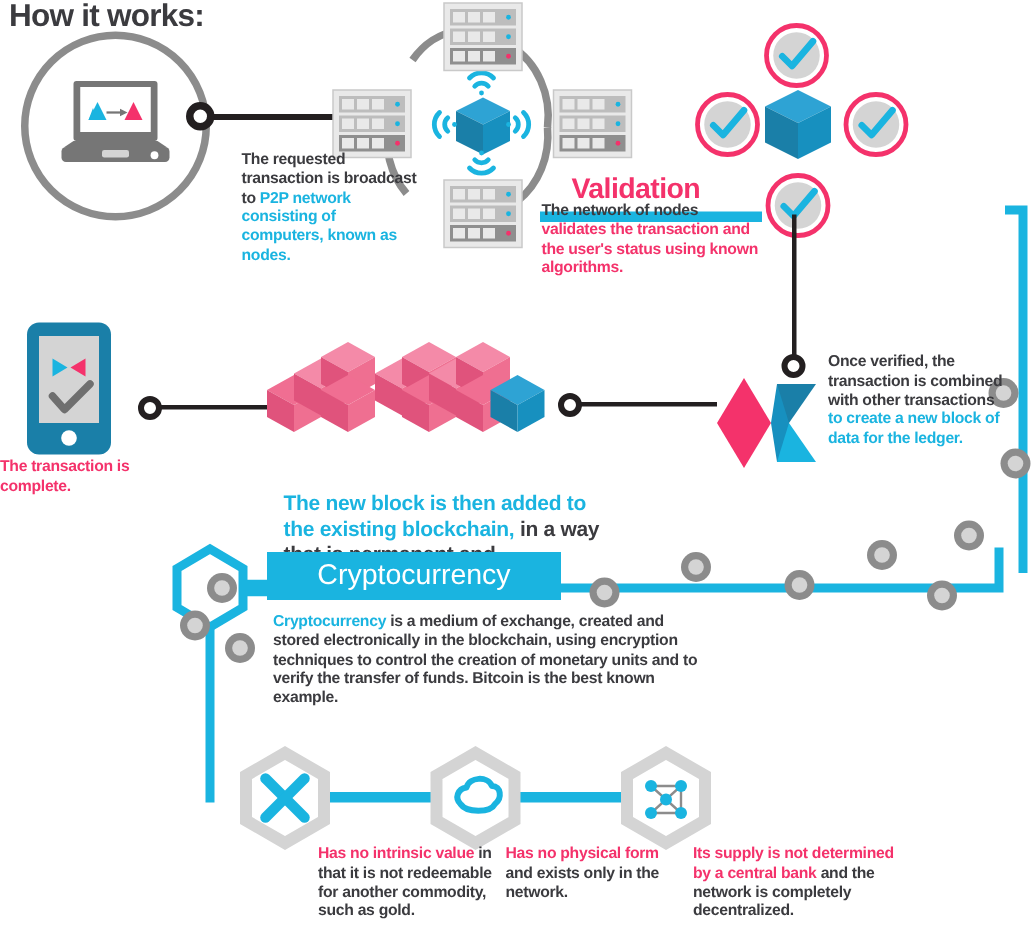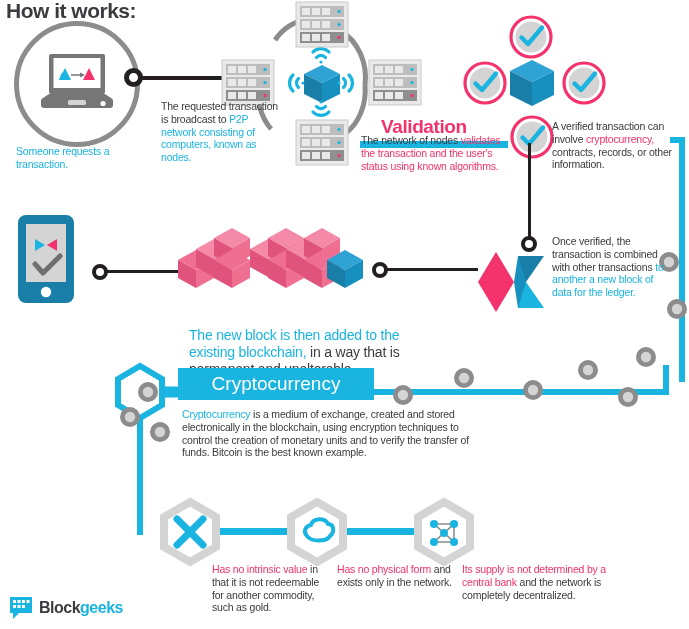--- a/index.html
+++ b/index.html
@@ -8,21 +8,21 @@
     -webkit-font-smoothing:antialiased;
   }
   #canvas{
     position:relative;
     width:689px;height:629px;
     background:#ffffff;
     overflow:hidden;
   }
   .abs{position:absolute;}
   .txt{
-    font-weight:normal;
+    font-weight:bold;
     line-height:1.22;
     letter-spacing:-0.2px;
   }
   .dark{color:#3b3b3f;}
   .cyan{color:#1ab4e0;}
   .pink{color:#f4326b;}
   .blk-line{background:#231f20;}
 
   
   #title{
@@ -111,23 +111,20 @@
       <polygon points="24,26 18,26 21,18" fill="#1ab4e0"></polygon>
       <polygon points="30,26 18,26 24,14" fill="#1ab4e0"></polygon>
       <polygon points="54,26 42,26 48,14" fill="#f4326b"></polygon>
       <line x1="30" y1="21" x2="41" y2="21" stroke="#767676" stroke-width="1.5"></line>
       <polygon points="44,21 39,18.5 39,23.5" fill="#767676"></polygon>
       <path d="M2 44 L70 44 L64 40 L8 40 Z" fill="#767676"></path>
       <rect x="0" y="44" width="72" height="10" rx="3" fill="#767676"></rect>
       <rect x="27" y="46" width="18" height="5" rx="1.5" fill="#d4d4d4"></rect>
       <circle cx="62" cy="49.5" r="2.6" fill="#ffffff"></circle>
     </svg>
-  </div>
-  <div class="abs txt dark" id="t-someone">
-    <span class="cyan">Someone requests a transaction.</span>
   </div>
 
   <div class="abs blk-line" id="conn1"></div>
   <div class="abs" id="conn1-dot"></div>
 
   <div class="abs" id="p2p-ring">
     <svg width="150" height="160" viewBox="0 0 150 160">
 
       <path d="M26,33 A47,53 0 0,1 92,24" fill="none" stroke="#8c8c8c" stroke-width="5"></path>
       <path d="M92,24 A47,53 0 0,1 116,78" fill="none" stroke="#8c8c8c" stroke-width="5"></path>
@@ -272,23 +269,20 @@
       <polygon points="44,11 22,22 22,46 44,35" fill="#1790bf"></polygon>
     </svg>
   </div>
 
   <div class="abs txt" id="val-title">Validation</div>
   <div class="abs" id="val-bar"></div>
   <div class="abs txt dark" id="t-val">
     <span>The network of nodes </span><span class="pink">validates the transaction and the user's status using known algorithms.</span>
   </div>
 
-  <div class="abs txt dark" id="t-verified">
-    <span>A verified transaction can involve </span><span class="pink">cryptocurrency,</span><span> contracts, records, or other information.</span>
-  </div>
 
   <div class="abs blk-line" id="vline1"></div>
   <div class="abs" id="vline1-dot"></div>
 
   <div class="abs" style="left:556px;top:136px;">
     <svg width="133" height="250" viewBox="0 0 133 250">
       <path d="M114,4 L126,4 L126,246" fill="none" stroke="#1ab4e0" stroke-width="6"></path>
     </svg>
   </div>
   <div class="abs" style="left:657px;top:250px;">
@@ -313,20 +307,23 @@
   <div class="abs" id="phone">
     <svg width="56" height="88" viewBox="0 0 56 88">
       <rect x="0" y="0" width="56" height="88" rx="8" fill="#1a7fa8"></rect>
       <rect x="8" y="9" width="40" height="58" fill="#d4d4d4"></rect>
       <polygon points="27,30 17,24 17,36" fill="#1ab4e0"></polygon>
       <polygon points="29,30 39,24 39,36" fill="#f4326b"></polygon>
       <path d="M17,49 L25,58 L42,41" fill="none" stroke="#6f6f6f" stroke-width="5" stroke-linecap="round" stroke-linejoin="round"></path>
       <circle cx="28" cy="77" r="5.2" fill="#ffffff"></circle>
     </svg>
   </div>
+  <div class="abs txt" id="t-complete">
+    <span class="pink">The transaction is complete.</span>
+  </div>
 
   <div class="abs blk-line" id="conn2"></div>
   <div class="abs" id="conn2-dot"></div>
 
   <div class="abs" style="left:178px;top:228px;">
     <svg width="186" height="60" viewBox="0 0 186 60">
       <g>
 
         <g transform="translate(0,22)">
           <polygon points="18,0 36,10 18,20 0,10" fill="#f06e92"></polygon>
@@ -398,21 +395,21 @@
   <div class="abs" style="left:474px;top:250px;">
     <svg width="76" height="64" viewBox="0 0 76 64">
       <polygon points="22,2 40,32 22,62 4,32" fill="#f4326b"></polygon>
       <polygon points="44,6 70,6 52,32 44,32" fill="#1a7fa8"></polygon>
       <polygon points="44,32 52,32 70,58 44,58" fill="#1ab4e0"></polygon>
       <polygon points="44,6 52,32 44,58 40,32" fill="#1790bf"></polygon>
     </svg>
   </div>
 
   <div class="abs txt dark" id="t-once">
-    <span>Once verified, the transaction is combined with other transactions </span><span class="cyan">to another a new block of data for the ledger.</span>
+    <span>Once verified, the transaction is combined with other transactions </span><span class="cyan">to create a new block of data for the ledger.</span>
   </div>
 
   <div class="abs" style="left:106px;top:357px;">
     <svg width="583" height="180" viewBox="0 0 583 180">
 
       <path d="M12,22 L34,9 L56,22 L56,48 L34,61 L12,48 Z" fill="none" stroke="#1ab4e0" stroke-width="6"></path>
 
       <path d="M56,35 L76,35" fill="none" stroke="#1ab4e0" stroke-width="11"></path>
 
       <path d="M34,61 L34,178" fill="none" stroke="#1ab4e0" stroke-width="6"></path>
@@ -519,31 +516,14 @@
   <div class="abs txt dark hex-txt" id="t-h1">
     <span class="pink">Has no intrinsic value</span><span> in that it is not redeemable for another commodity, such as gold.</span>
   </div>
   <div class="abs txt dark hex-txt" id="t-h2">
     <span class="pink">Has no physical form</span><span> and exists only in the network.</span>
   </div>
   <div class="abs txt dark hex-txt" id="t-h3">
     <span class="pink">Its supply is not determined by a central bank</span><span> and the network is completely decentralized.</span>
   </div>
 
-  <div class="abs" id="logo">
-    <span>
-      <svg width="26" height="26" viewBox="0 0 26 26">
-        <path d="M2,2 L24,2 L24,18 L11,18 L5,24 L5,18 L2,18 Z" fill="#1ab4e0"></path>
-        <g fill="#ffffff">
-          <rect x="5" y="5" width="3" height="3"></rect>
-            <rect x="9.5" y="5" width="3" height="3"></rect>
-          <rect x="14" y="5" width="3" height="3"></rect>
-            <rect x="18.5" y="5" width="3" height="3"></rect>
-          <rect x="5" y="10" width="3" height="3"></rect>
-            <rect x="9.5" y="10" width="3" height="3"></rect>
-          <rect x="14" y="10" width="3" height="3"></rect>
-        </g>
-      </svg>
-    </span>
-    <span id="logo-text"><span class="dark">Block</span><span class="cyan">geeks</span></span>
-  </div>
 
 </div>
 
 </body></html>

